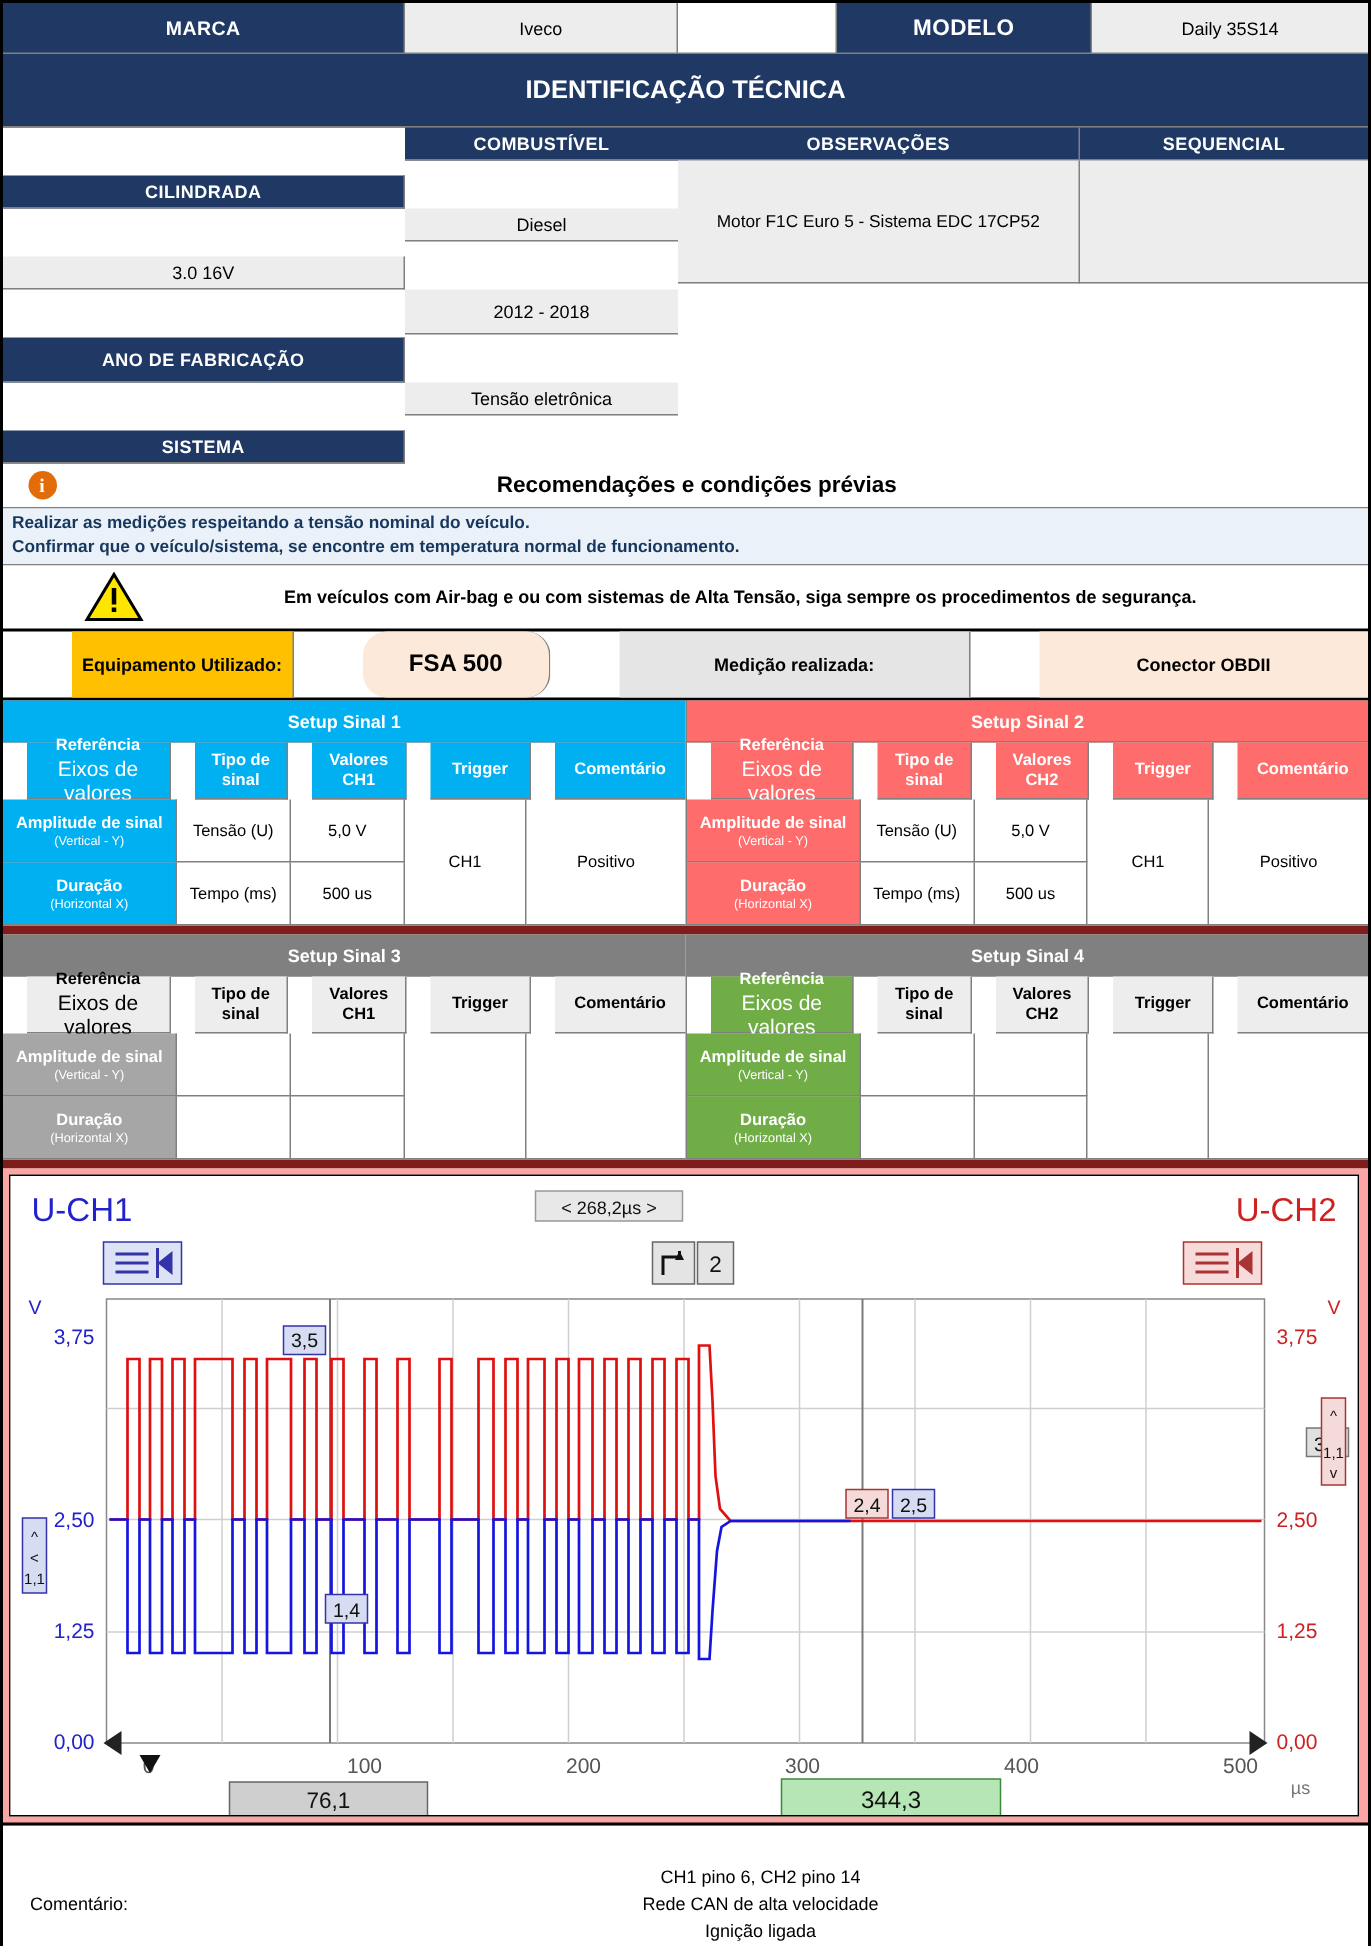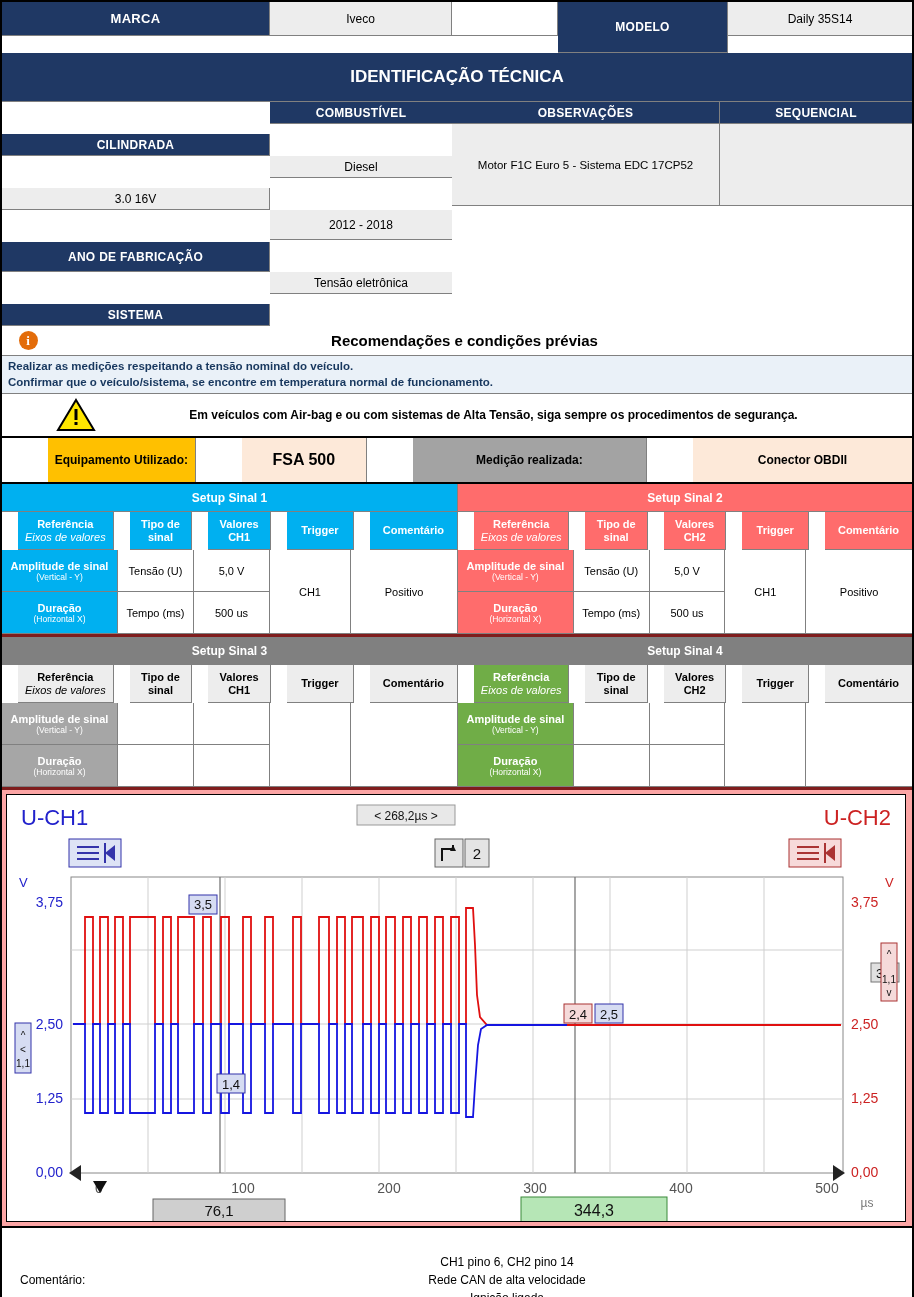--- a/index.html
+++ b/index.html
@@ -30,21 +30,21 @@
     font-weight: bold;
     letter-spacing: .3px;
   }
   .val-grey { background: #EDEDED; color: #000; }
   .val-white { background: #ffffff; }
 
   
   .top-row1 .c1 { width: 268px; height: 34px; font-size: 13px; }
   .top-row1 .c2 { width: 182px; height: 34px; font-size: 12px; }
   .top-row1 .c3 { width: 106px; height: 34px; }
-  .top-row1 .c4 { width: 170px; height: 51px; font-size: 12px; }
+  .top-row1 .c4 { width: 170px; height: 34px; font-size: 15px; }
   .top-row1 .c5 { width: 184px; height: 34px; font-size: 12px; }
 
   .title-band {
     background: #1F3864; color:#fff; font-weight: bold; font-size: 17px;
     text-align:center; padding: 14px 0 14px 0;
     border-bottom: 1px solid #808080;
   }
 
   .id-grid { display: flex; }
   .id-left { width: 450px; }
@@ -80,45 +80,45 @@
   .warn-icon-wrap { width: 58px; display:flex; align-items:center; justify-content:center; }
   .warn-tri { position: relative; width: 40px; height: 34px; }
   .warn-tri svg { display:block; }
   .warn-text { flex:1; text-align:center; font-size: 12px; font-weight:bold; padding-right: 30px; }
 
   
   .eq-row { display:flex; height: 46px; border-bottom: 2px solid #000; }
   .eq-cell { display:flex; align-items:center; justify-content:center; border-right:1px solid #808080; text-align:center;margin-left:46px; }
   .eq-label { background:#FFC000; font-weight:bold; font-size:12px; }
   .eq-value { background:#FDE9D9; font-weight:bold; font-size:16px; }
-  .eq-label2 { background:#a3a3a3; font-weight:bold; font-size:12px; }
+  .eq-label2 { background:#e5e5e5; font-weight:bold; font-size:12px; }
   .eq-value2 { background:#FDE9D9; font-weight:bold; font-size:12px; }
 
   
-  .setups { display:flex; border-bottom: 3px solid #7f1d1d; }
+  .setups { display:flex; border-bottom: 6px solid #7f1d1d; }
   .setup-block { width: 455px; }
   .setup-block.right { border-left: 1px solid #808080; }
   .setup-title {
     color:#fff; font-weight:bold; text-align:center; font-size: 12px;
     height: 28px; display:flex; align-items:center; justify-content:center;
     border-bottom:1px solid #808080;
   }
   .s1 { background:#00B0F0; }
   .s2 { background:#FF6C6C; }
   .s3 { background:#808080; }
   .s4 { background:#808080; }
   .setup-hdr-row { display:flex; height: 38px; }
   .setup-hdr {
     display:flex; flex-direction:column; align-items:center; justify-content:center;
     border-right:1px solid #808080; border-bottom:1px solid #808080;
     font-weight:bold; font-size: 11px; text-align:center; line-height:1.15;
     color:#fff;
     margin-left:16px;
   }
-  .setup-hdr small { font-weight:normal; font-size:11px; display:block;font-style:italic; }
+  .setup-hdr small { font-weight:normal; font-size:14px; display:block; }
   .c-ref { width: 116px; }
   .c-tipo { width: 76px; }
   .c-val  { width: 76px; }
   .c-trig { width: 81px; }
   .c-com  { width: 106px; }
   .blue-h { background:#00B0F0; }
   .red-h  { background:#FF6C6C; }
   .grey-h { background:#EDEDED; color:#000 !important; }
   .green-h{ background:#70AD47; }
 
@@ -215,21 +215,21 @@
           <rect x="18.5" y="11" width="3" height="11" fill="#000"></rect>
           <rect x="18.5" y="24" width="3" height="3" fill="#000"></rect>
         </svg>
       </span>
     </div>
     <div class="warn-text">Em veículos com Air-bag e ou com sistemas de Alta Tensão, siga  sempre os procedimentos de segurança.</div>
   </div>
 
   <div class="eq-row">
     <div class="eq-cell eq-label" style="width:185px;">Equipamento Utilizado:</div>
-    <div class="eq-cell eq-value" style="width:157px;">FSA 500</div>
+    <div class="eq-cell eq-value" style="width:157px;border-radius:16px;">FSA 500</div>
     <div class="eq-cell eq-label2" style="width:293px;">Medição realizada:</div>
     <div class="eq-cell eq-value2" style="width:275px; border-right:none;">Conector OBDII</div>
   </div>
 
   <div class="setups">
 
     <div class="setup-block">
       <div class="setup-title s1">Setup Sinal 1</div>
       <div class="setup-hdr-row">
         <div class="setup-hdr blue-h c-ref">

